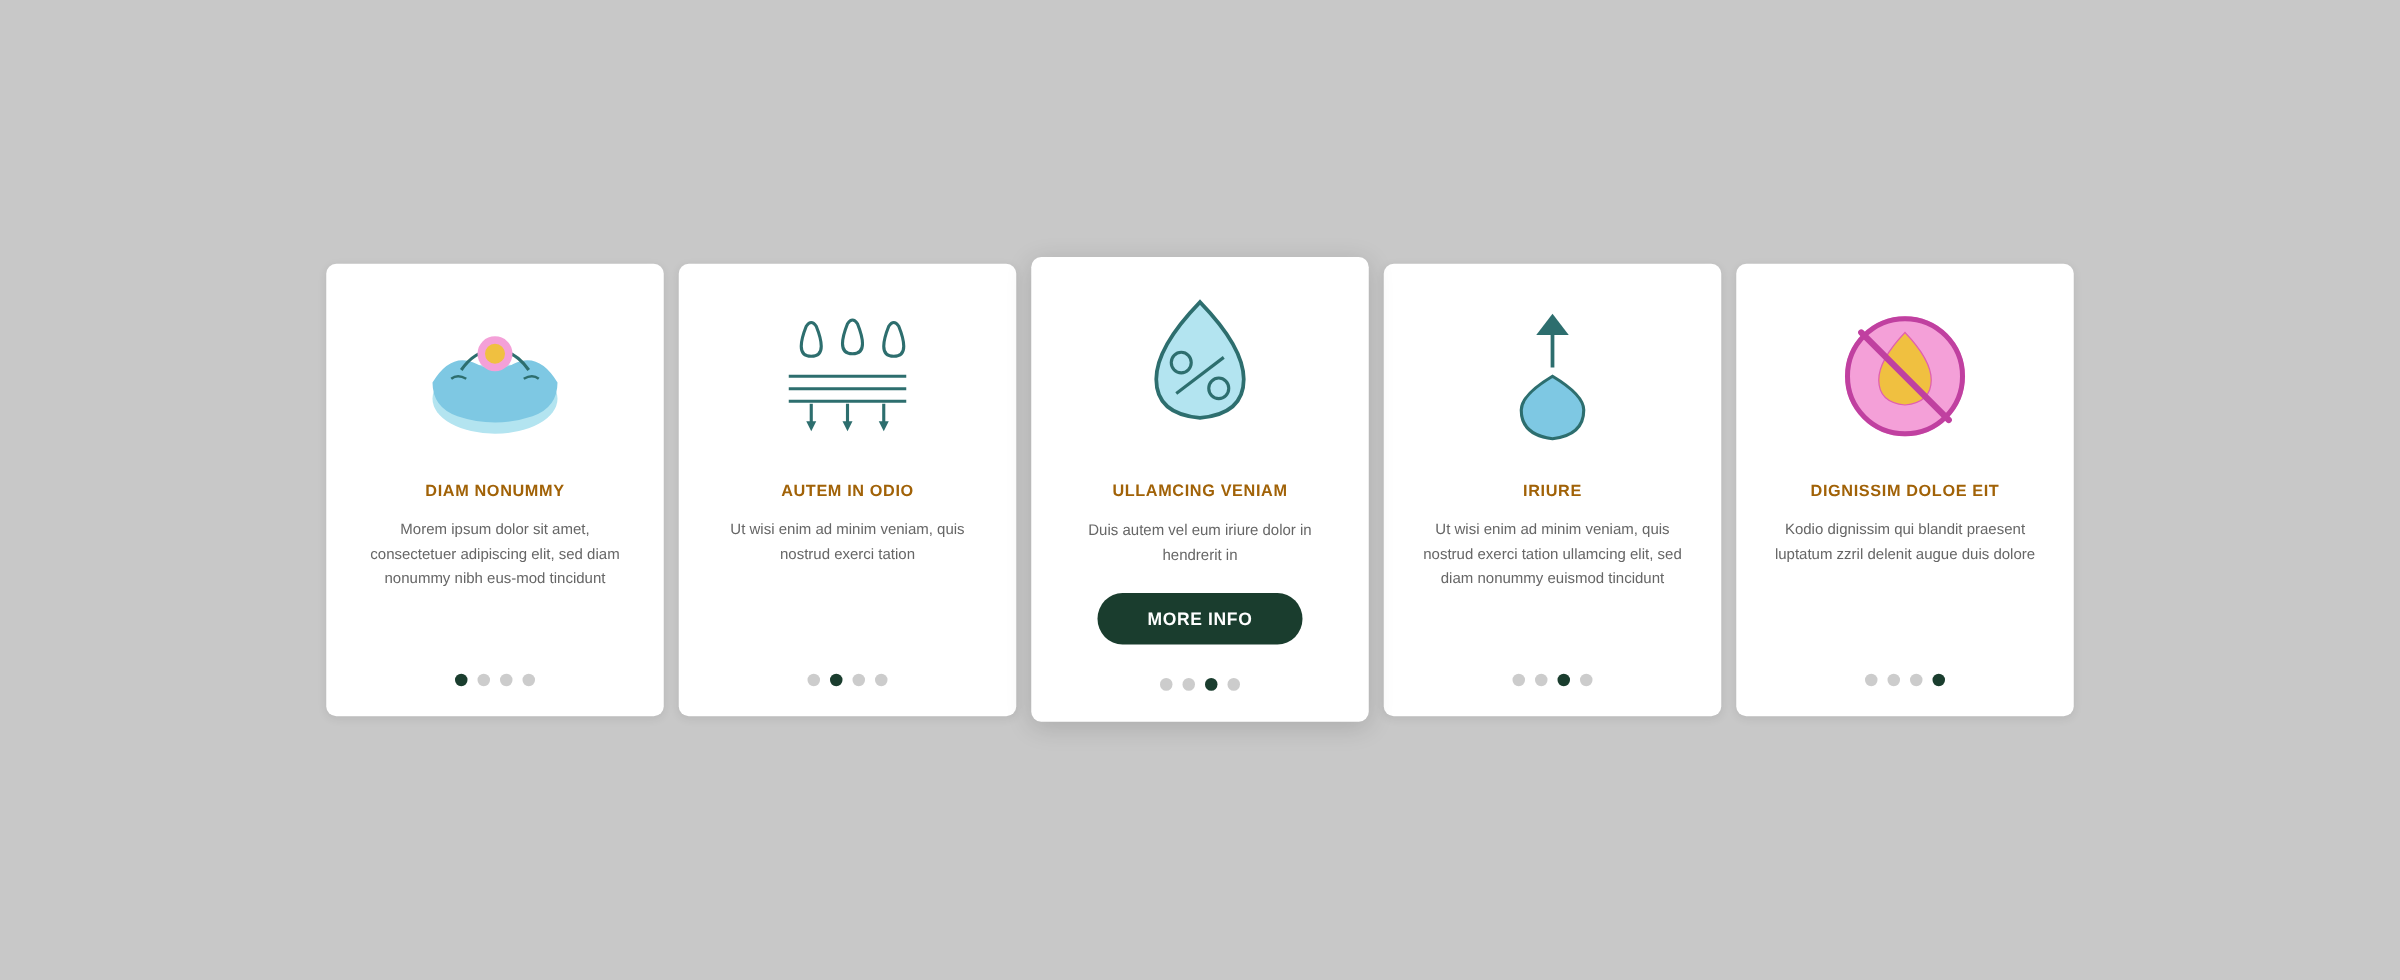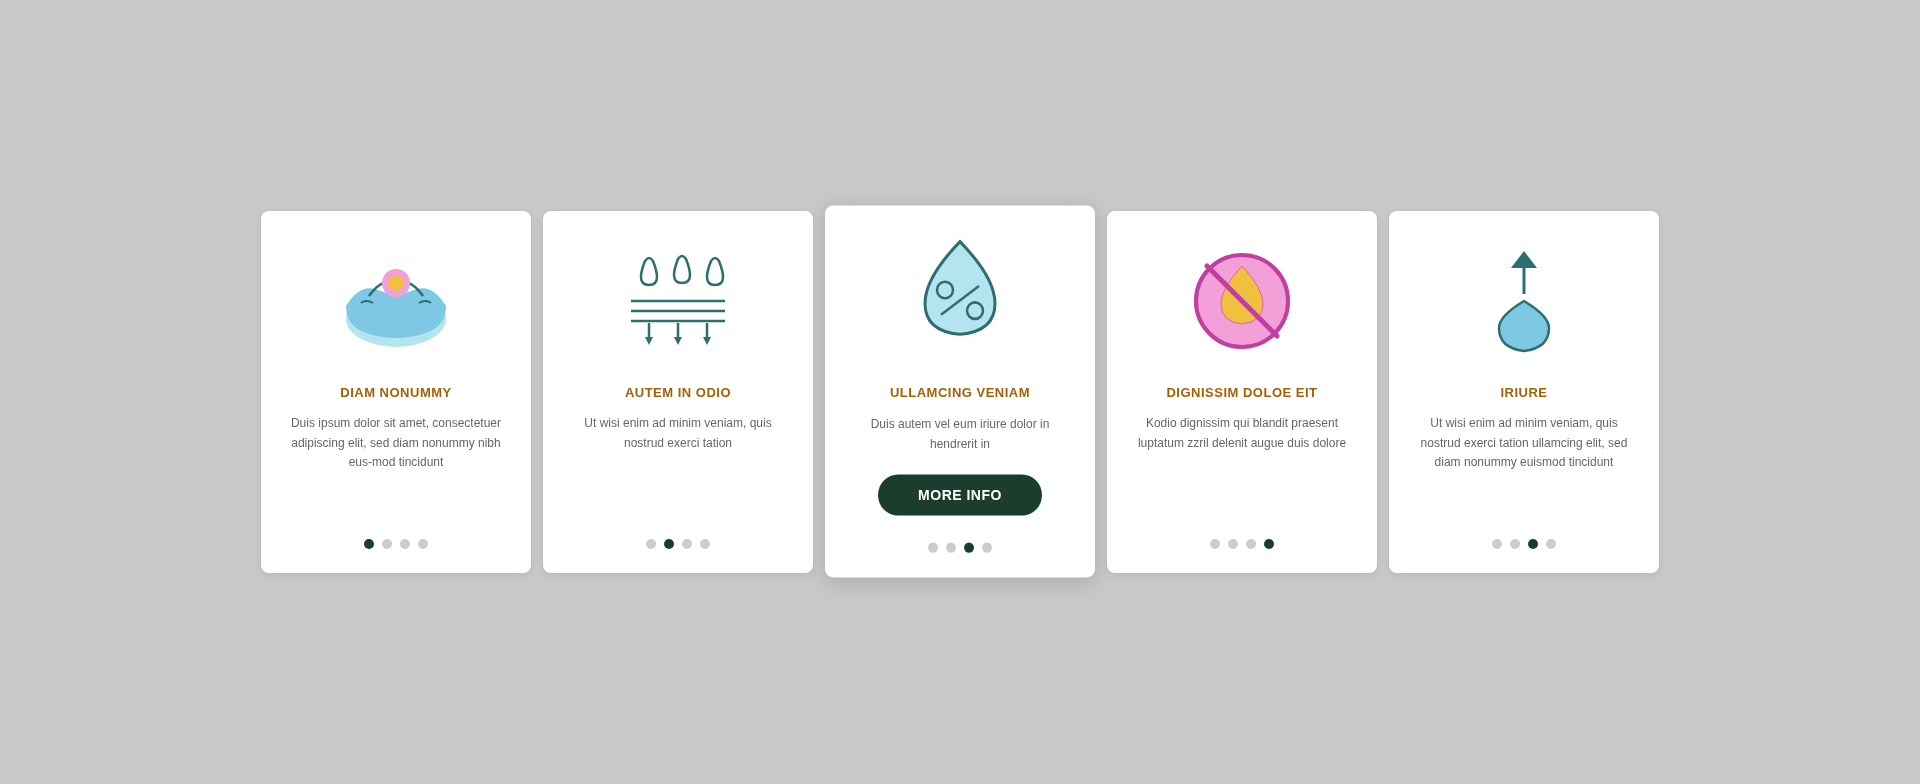--- a/index.html
+++ b/index.html
@@ -119,21 +119,21 @@
         <path d="M 28 45 Q 40 28 55 30 Q 70 28 82 45" stroke="#2d6e6e" stroke-width="2.5" fill="none"></path>
 
         <circle cx="55" cy="32" r="14" fill="#f4a0d8"></circle>
         <circle cx="55" cy="32" r="8" fill="#f0c040"></circle>
 
         <path d="M 20 52 Q 25 48 32 52" stroke="#2d6e6e" stroke-width="2" fill="none"></path>
         <path d="M 78 52 Q 85 48 90 52" stroke="#2d6e6e" stroke-width="2" fill="none"></path>
       </svg>
     </div>
     <div class="card-title">DIAM NONUMMY</div>
-    <div class="card-text">Duis ipsum dolor sit amet, consectetuer adipiscing elit, sed diam nonummy nibh eus-mod tincidunt</div>
+    <div class="card-text">Morem ipsum dolor sit amet, consectetuer adipiscing elit, sed diam nonummy nibh eus-mod tincidunt</div>
     <div class="dots">
       <span class="dot active"></span>
       <span class="dot"></span>
       <span class="dot"></span>
       <span class="dot"></span>
     </div>
   </div>
 
   <div class="card">
     <div class="card-icon">
@@ -187,52 +187,52 @@
       <span class="dot"></span>
       <span class="dot active"></span>
       <span class="dot"></span>
     </div>
   </div>
 
   <div class="card">
     <div class="card-icon">
       <svg width="110" height="110" viewBox="0 0 110 110">
 
+        <path d="M 55 55 Q 30 70 30 82 Q 30 102 55 105 Q 80 102 80 82 Q 80 70 55 55 Z" fill="#7ec8e3" stroke="#2d6e6e" stroke-width="2.5"></path>
+
+        <line x1="55" y1="48" x2="55" y2="8" stroke="#2d6e6e" stroke-width="3"></line>
+        <polygon points="42,22 55,5 68,22" fill="#2d6e6e"></polygon>
+      </svg>
+    </div>
+    <div class="card-title">IRIURE</div>
+    <div class="card-text">Ut wisi enim ad minim veniam, quis nostrud exerci tation ullamcing elit, sed diam nonummy euismod tincidunt</div>
+    <div class="dots">
+      <span class="dot"></span>
+      <span class="dot"></span>
+      <span class="dot active"></span>
+      <span class="dot"></span>
+    </div>
+  </div>
+
+  <div class="card">
+    <div class="card-icon">
+      <svg width="110" height="110" viewBox="0 0 110 110">
+
         <circle cx="55" cy="55" r="48" fill="#f4a0d8"></circle>
 
         <path d="M 55 20 Q 34 42 34 58 Q 34 76 55 78 Q 76 76 76 58 Q 76 42 55 20 Z" fill="#f0c040" stroke="#e060b0" stroke-width="1"></path>
 
         <line x1="20" y1="20" x2="90" y2="90" stroke="#c040a0" stroke-width="5" stroke-linecap="round"></line>
 
         <circle cx="55" cy="55" r="46" fill="none" stroke="#c040a0" stroke-width="4"></circle>
       </svg>
     </div>
     <div class="card-title">DIGNISSIM DOLOE EIT</div>
     <div class="card-text">Kodio dignissim qui blandit praesent luptatum zzril delenit augue duis dolore</div>
     <div class="dots">
       <span class="dot"></span>
       <span class="dot"></span>
       <span class="dot"></span>
       <span class="dot active"></span>
     </div>
   </div>
 
-  <div class="card">
-    <div class="card-icon">
-      <svg width="110" height="110" viewBox="0 0 110 110">
-
-        <path d="M 55 55 Q 30 70 30 82 Q 30 102 55 105 Q 80 102 80 82 Q 80 70 55 55 Z" fill="#7ec8e3" stroke="#2d6e6e" stroke-width="2.5"></path>
-
-        <line x1="55" y1="48" x2="55" y2="8" stroke="#2d6e6e" stroke-width="3"></line>
-        <polygon points="42,22 55,5 68,22" fill="#2d6e6e"></polygon>
-      </svg>
-    </div>
-    <div class="card-title">IRIURE</div>
-    <div class="card-text">Ut wisi enim ad minim veniam, quis nostrud exerci tation ullamcing elit, sed diam nonummy euismod tincidunt</div>
-    <div class="dots">
-      <span class="dot"></span>
-      <span class="dot"></span>
-      <span class="dot active"></span>
-      <span class="dot"></span>
-    </div>
-  </div>
-
 </div>
 
 </body></html>

